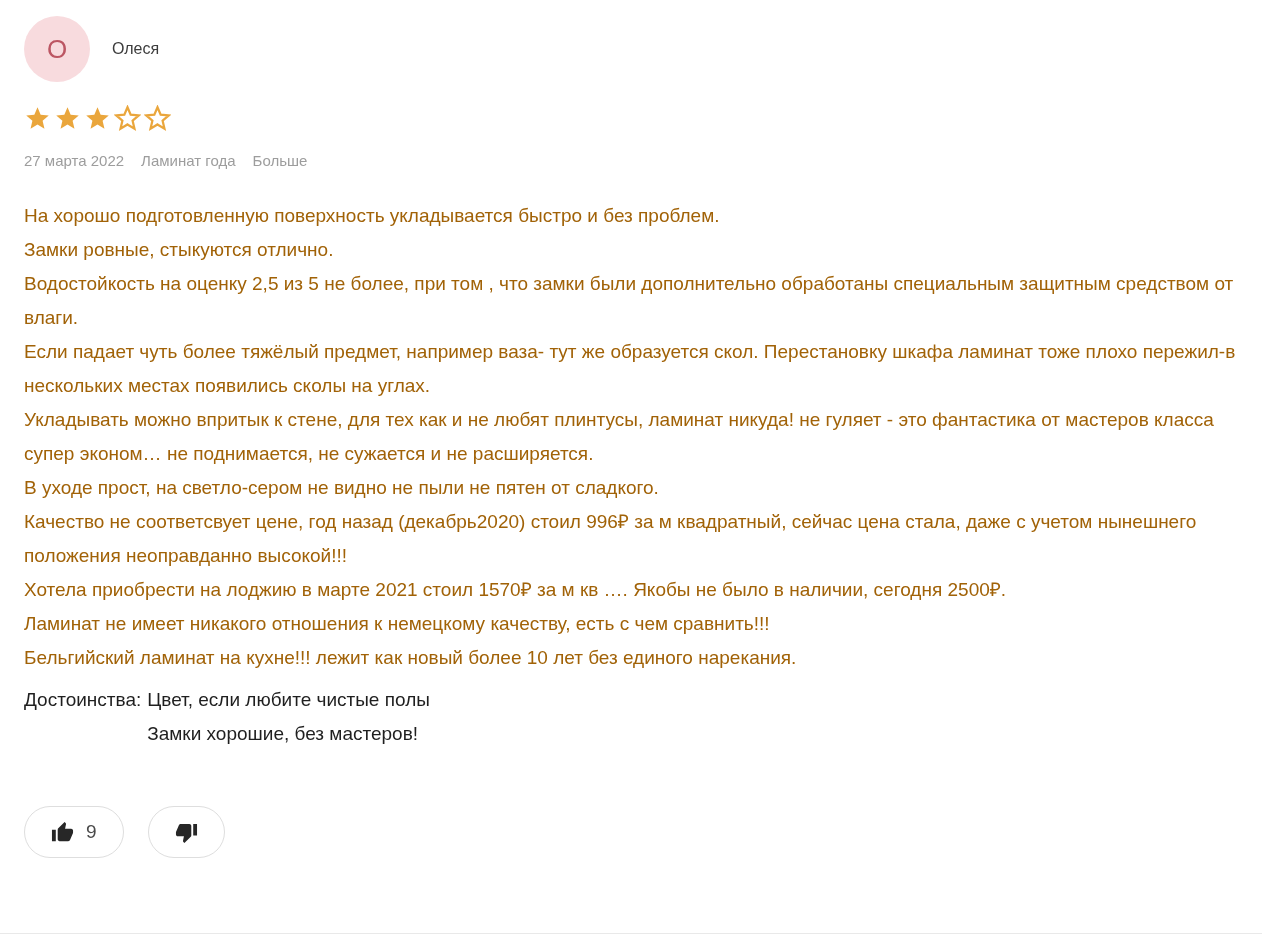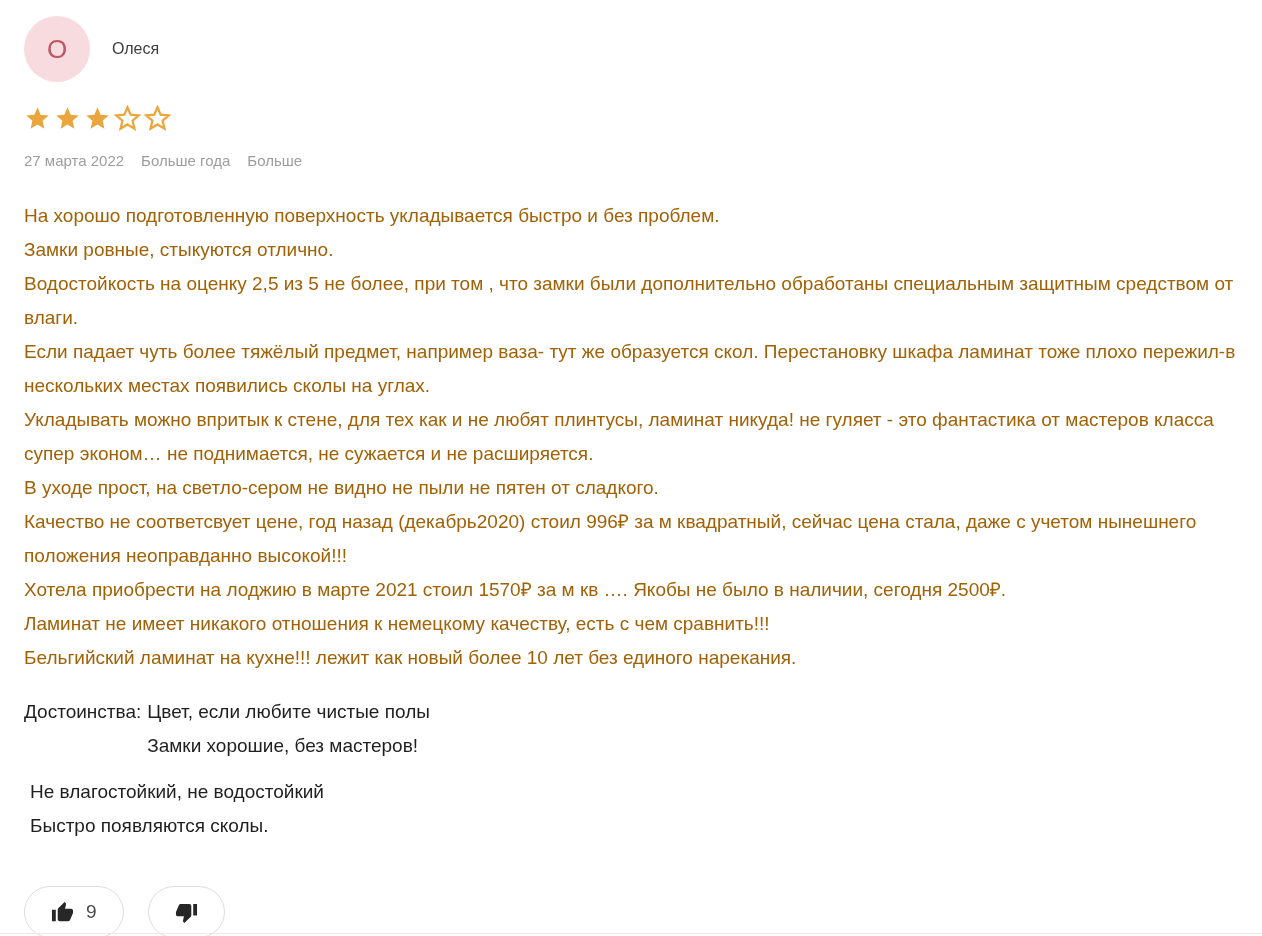--- a/index.html
+++ b/index.html
@@ -39,21 +39,21 @@
   
   .review-text{
     margin-top:30px;
     font-size:19px;line-height:34px;color:#a16207;
     white-space:pre-line;
     max-width:1214px;
   }
 
   
   .pc-row{display:flex;font-size:19px;line-height:34px;color:#1f1f1f;}
-  .pc-row.pros{margin-top:20px;}
+  .pc-row.pros{margin-top:8px;}
   .pc-row.cons{margin-top:12px;}
   .pc-label{white-space:pre;flex:0 0 auto;}
   .pc-text{white-space:pre-line;margin-left:6px;}
 
   
   .reactions{margin-top:43px;display:flex;align-items:center;}
   .reaction-btn{
     display:flex;align-items:center;justify-content:center;
     height:52px;border:1px solid #dedede;border-radius:28px;
     background:#fff;cursor:pointer;padding:0 26px;margin-right:24px;
@@ -92,21 +92,21 @@
         <svg class="star empty" viewBox="0 0 24 24">
           <path d="M12 17.27 18.18 21l-1.64-7.03L22 9.24l-7.19-.61L12 2 9.19 8.63 2 9.24l5.46 4.73L5.82 21z"></path>
         </svg>
         <svg class="star empty" viewBox="0 0 24 24">
           <path d="M12 17.27 18.18 21l-1.64-7.03L22 9.24l-7.19-.61L12 2 9.19 8.63 2 9.24l5.46 4.73L5.82 21z"></path>
         </svg>
       </div>
 
     <div class="meta">
       <span>27 марта 2022</span>
-      <span>Больше года</span>
+      <span>Ламинат года</span>
       <span>Больше</span>
     </div>
 
     <div class="review-text">На хорошо подготовленную поверхность укладывается быстро и без проблем.
 Замки ровные, стыкуются отлично.
 Водостойкость на оценку 2,5 из 5 не более, при том , что замки были дополнительно обработаны специальным защитным средством от влаги.
 Если падает чуть более тяжёлый предмет, например ваза- тут же образуется скол. Перестановку шкафа ламинат тоже плохо пережил-в нескольких местах появились сколы на углах.
 Укладывать можно впритык к стене, для тех как и не любят плинтусы, ламинат никуда! не гуляет - это фантастика от мастеров класса супер эконом… не поднимается, не сужается и не расширяется.
 В уходе прост, на светло-сером не видно не пыли не пятен от сладкого.
 Качество не соответсвует цене, год назад (декабрь2020) стоил 996₽ за м квадратный, сейчас цена стала, даже с учетом нынешнего положения неоправданно высокой!!!
@@ -114,22 +114,20 @@
 Ламинат не имеет никакого отношения к немецкому качеству, есть с чем сравнить!!!
 Бельгийский ламинат на кухне!!! лежит как новый более 10 лет без единого нарекания.</div>
 
     <div class="pc-row pros">
       <span class="pc-label">Достоинства:</span>
       <span class="pc-text">Цвет, если любите чистые полы
 Замки хорошие, без мастеров!</span>
     </div>
 
     <div class="pc-row cons">
-      <span class="pc-text">Не влагостойкий, не водостойкий
-Быстро появляются сколы.</span>
     </div>
 
     <div class="reactions">
       <button class="reaction-btn">
         <svg viewBox="0 0 24 24" aria-hidden="true">
           <path d="M1 21h4V9H1v12zM23 10c0-1.1-.9-2-2-2h-6.31l.95-4.57.03-.32c0-.41-.17-.79-.44-1.06L14.17 1 7.59 7.59C7.22 7.95 7 8.45 7 9v10c0 1.1.9 2 2 2h9c.83 0 1.54-.5 1.84-1.22l3.02-7.05c.09-.23.14-.47.14-.73v-2z"></path>
         </svg>
         <span class="reaction-count">9</span>
       </button>
       <button class="reaction-btn">

